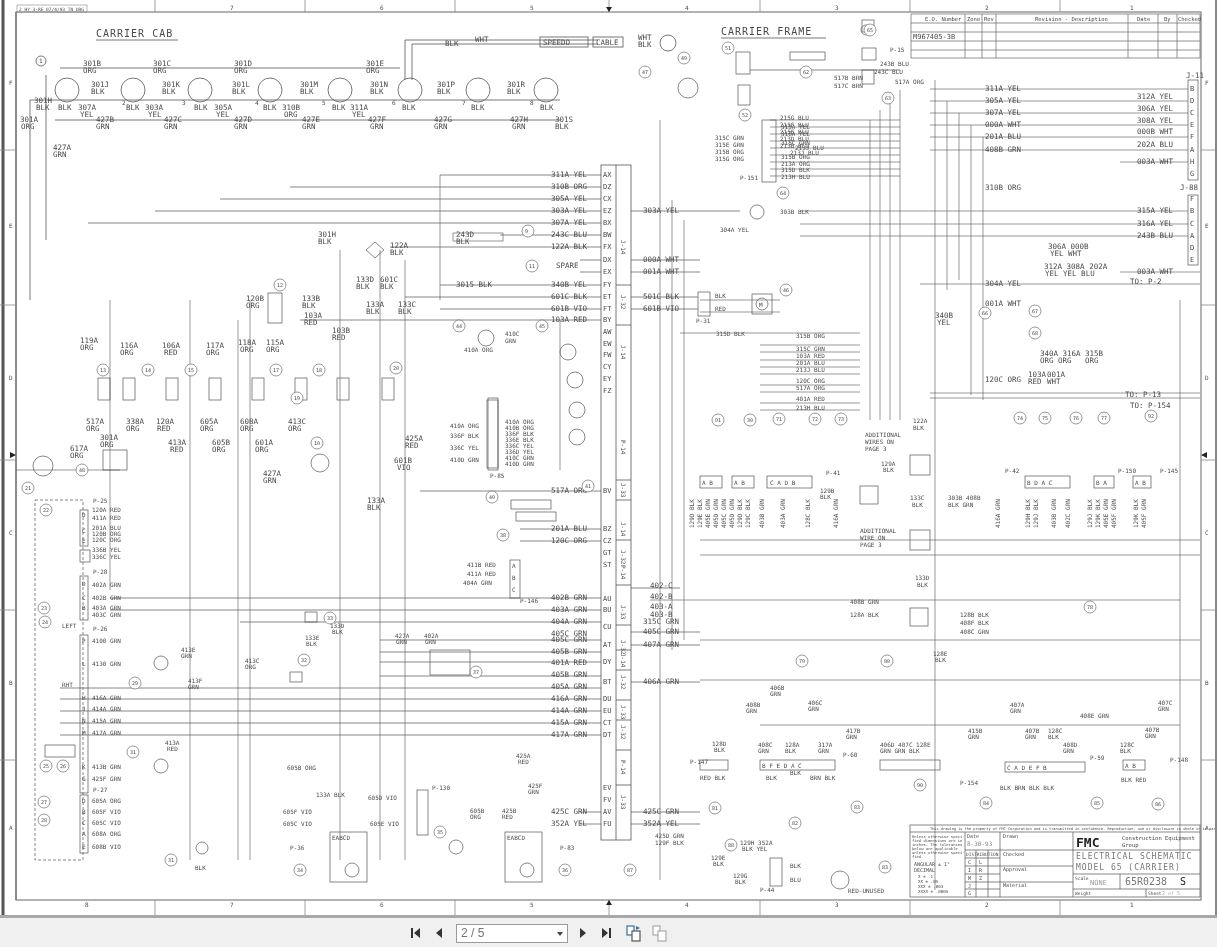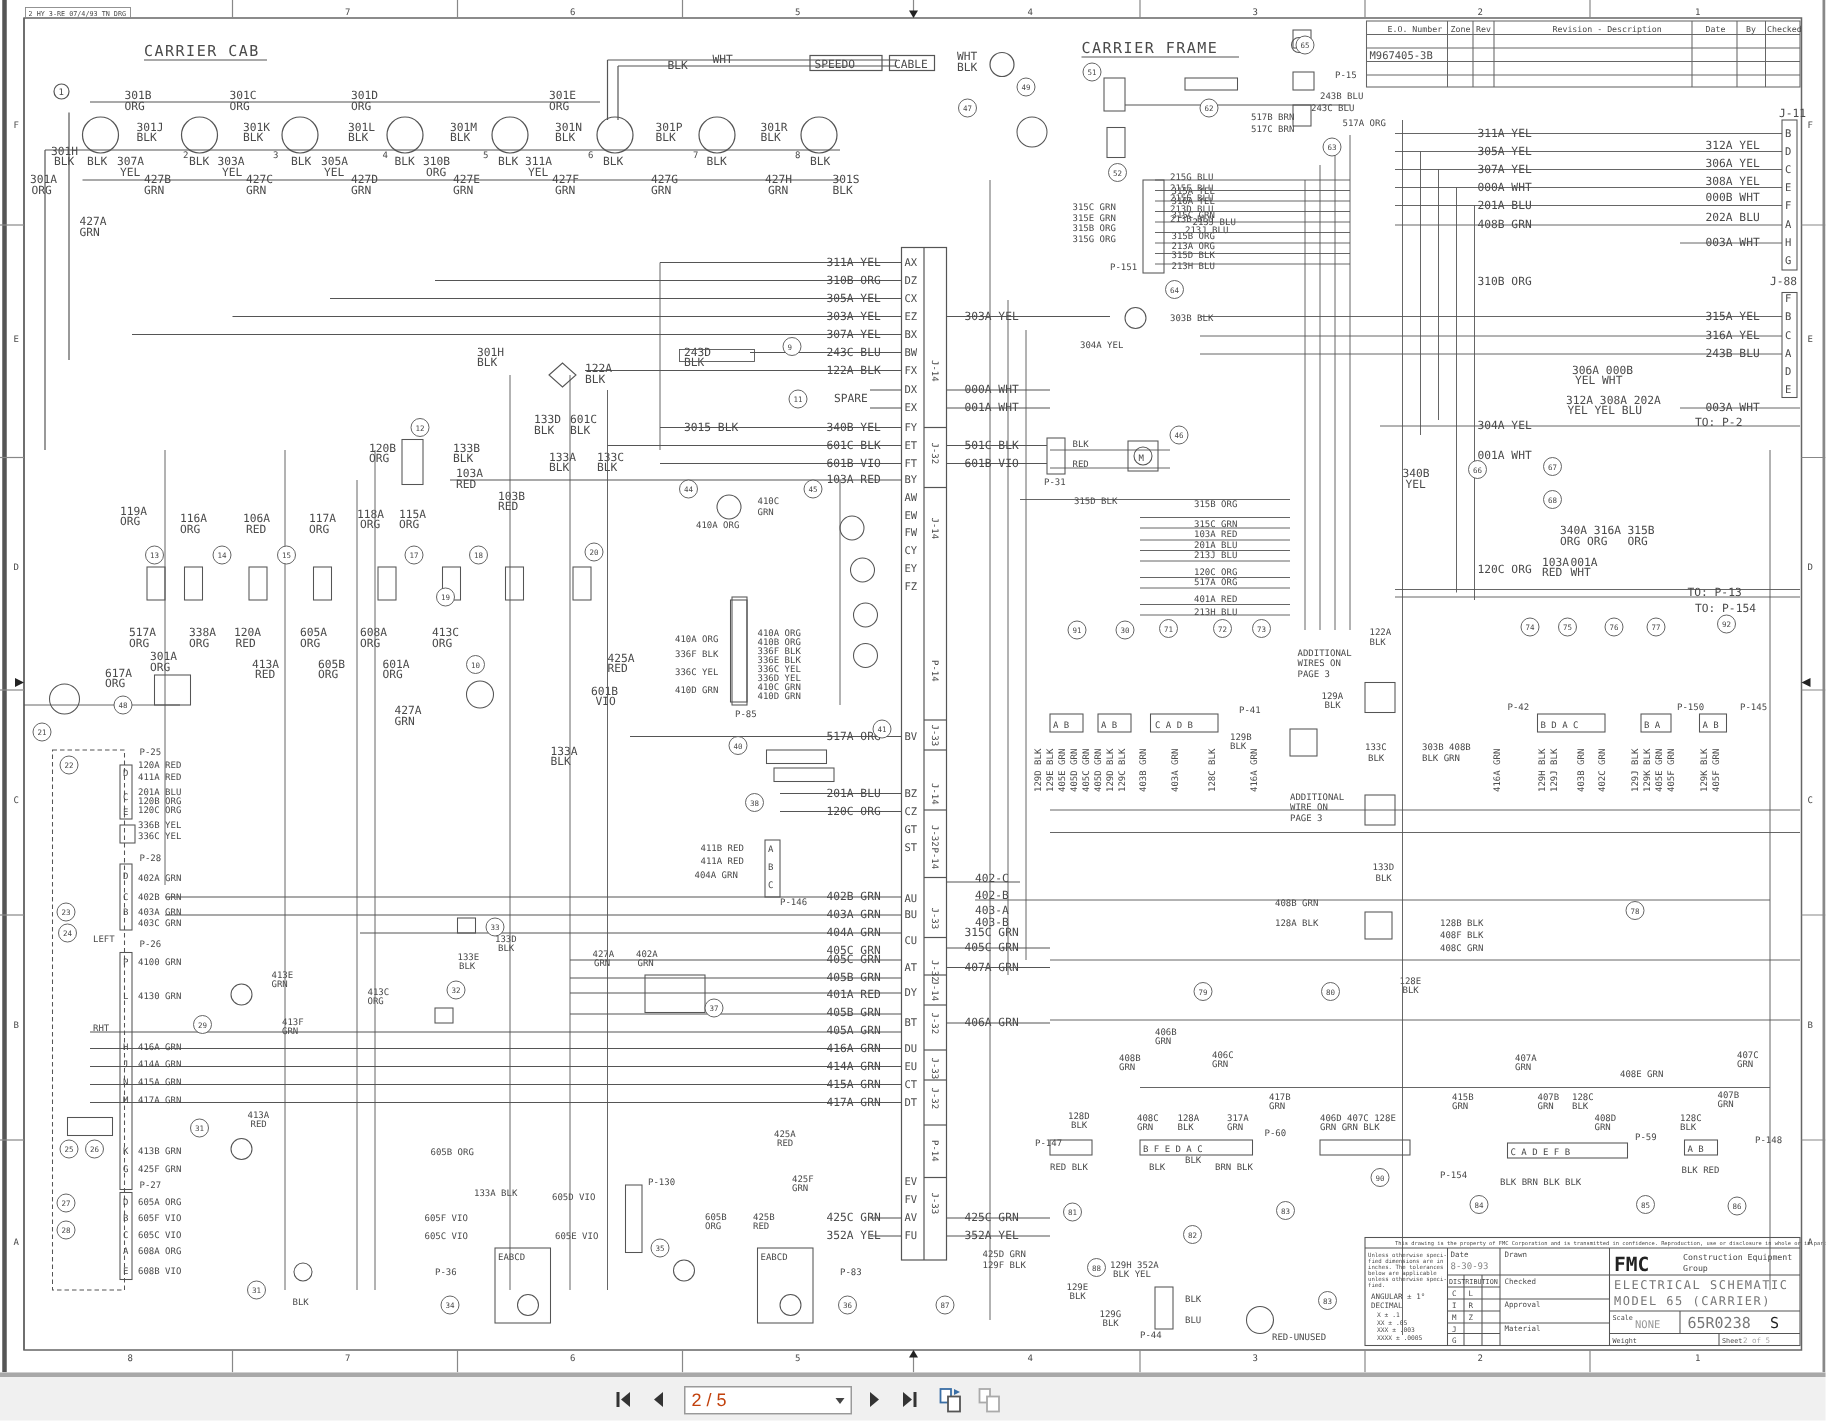--- a/index.html
+++ b/index.html
@@ -8,21 +8,21 @@
   #sheet{position:absolute;left:0;top:0;width:1204px;height:915px;}
   svg text{font-family:"DejaVu Sans Mono",monospace;fill:#4a4a4a;}
   .lbl{font-size:7.5px;}
   .ttl{font-size:10px;letter-spacing:1px;}
   .pin{font-size:7px;}
   .sm{font-size:6px;}
   #scroll-right{position:absolute;right:0;top:0;width:2px;height:915px;background:#888;}
   #toolbar{position:absolute;left:0;top:915px;width:1217px;height:32px;background:#f0f0f0;border-top:3px solid #a8a8a8;box-sizing:border-box;}
   .tb-btn{position:absolute;top:7px;width:16px;height:16px;display:flex;align-items:center;justify-content:center;cursor:pointer;}
   .tb-btn svg{display:block;}
-  #page-select{position:absolute;left:456px;top:6px;width:112px;height:19px;border:1px solid #9a9a9a;background:#fff;box-sizing:border-box;font-family:"Liberation Sans",sans-serif;font-size:12px;color:#c2410c;padding:1px 0 0 4px;}
+  #page-select{position:absolute;left:456px;top:6px;width:112px;height:19px;border:1px solid #9a9a9a;background:#fff;box-sizing:border-box;font-family:"Liberation Sans",sans-serif;font-size:12px;color:#737373;padding:1px 0 0 4px;}
   #page-select .arrow{position:absolute;right:4px;top:7px;width:0;height:0;border-left:3px solid transparent;border-right:3px solid transparent;border-top:4px solid #444;}
 </style>
 </head>
 <body>
 
 <div id="viewer">
 <div id="sheet">
 <svg width="1217" height="915" viewBox="0 0 1217 915" xmlns="http://www.w3.org/2000/svg">
 
   <rect x="0" y="0" width="1217" height="915" fill="#fff"></rect>

